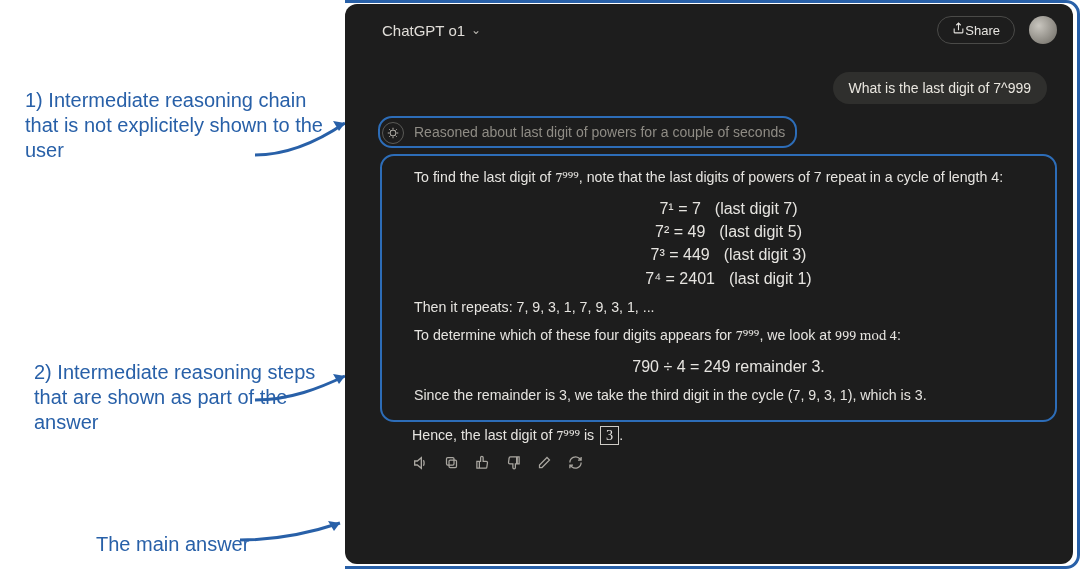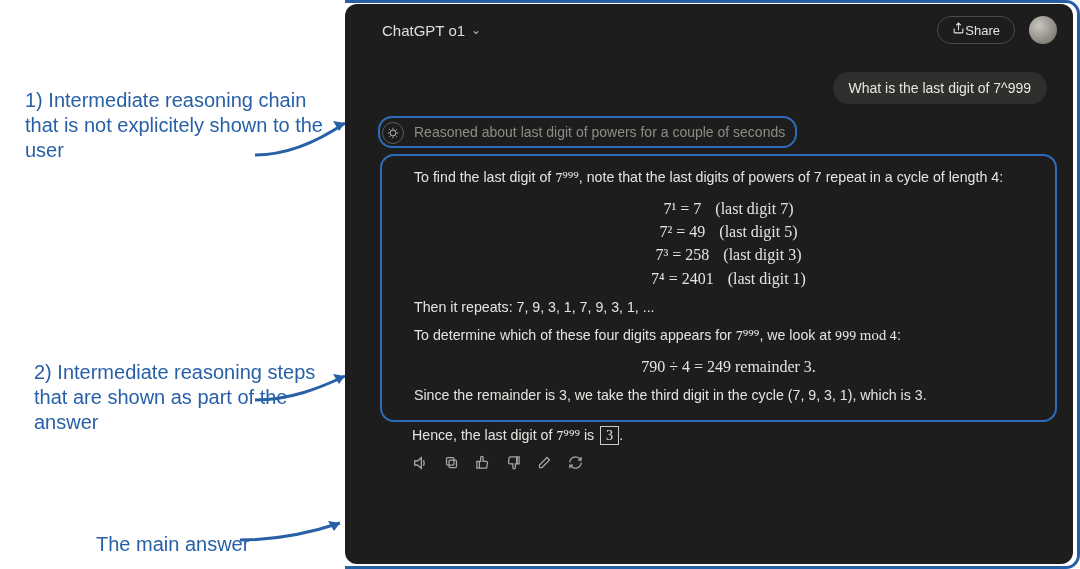--- a/index.html
+++ b/index.html
@@ -105,21 +105,21 @@
     border: 2px solid #2d6db8;
     border-radius: 14px;
     padding: 4px 12px 8px 32px;
     font-size: 14.2px;
     line-height: 1.55;
     color: #e6e4e0;
   }
   .answer-box p { margin: 6px 0; }
   .math-block {
     text-align: center;
-    font-family: Liberation Serif, serif;
+    font-family: Liberation Sans, sans-serif;
     font-size: 16px;
     margin: 8px 0 6px 0;
     line-height: 1.45;
   }
   .math-inline { font-family: "Cambria Math", "STIX Two Math", Georgia, serif; }
   .math-hint { padding-left: 14px; }
   .final-line {
     margin: 4px 26px 0 46px;
     font-size: 14.2px;
     color: #e6e4e0;
@@ -211,21 +211,21 @@
     </div>
   </div>
 
   <div class="answer-box">
     <p>
       <span>To find the last digit of </span><span class="math-inline">7⁹⁹⁹</span><span>, note that the last digits of powers of 7 repeat in a cycle of length 4:</span>
     </p>
     <div class="math-block">
       <div><span>7¹ = 7</span><span class="math-hint">(last digit 7)</span></div>
       <div><span>7² = 49</span><span class="math-hint">(last digit 5)</span></div>
-      <div><span>7³ = 258</span><span class="math-hint">(last digit 3)</span></div>
+      <div><span>7³ = 449</span><span class="math-hint">(last digit 3)</span></div>
       <div><span>7⁴ = 2401</span><span class="math-hint">(last digit 1)</span></div>
     </div>
     <p>Then it repeats: 7, 9, 3, 1, 7, 9, 3, 1, ...</p>
     <p>
       <span>To determine which of these four digits appears for </span><span class="math-inline">7⁹⁹⁹</span><span>, we look at </span><span class="math-inline">999 mod 4</span><span>:</span>
     </p>
     <div class="math-block">790 ÷ 4 = 249 remainder 3.</div>
     <p>
       <span>Since the remainder is 3, we take the third digit in the cycle (7, 9, 3, 1), which is 3.</span>
     </p>

